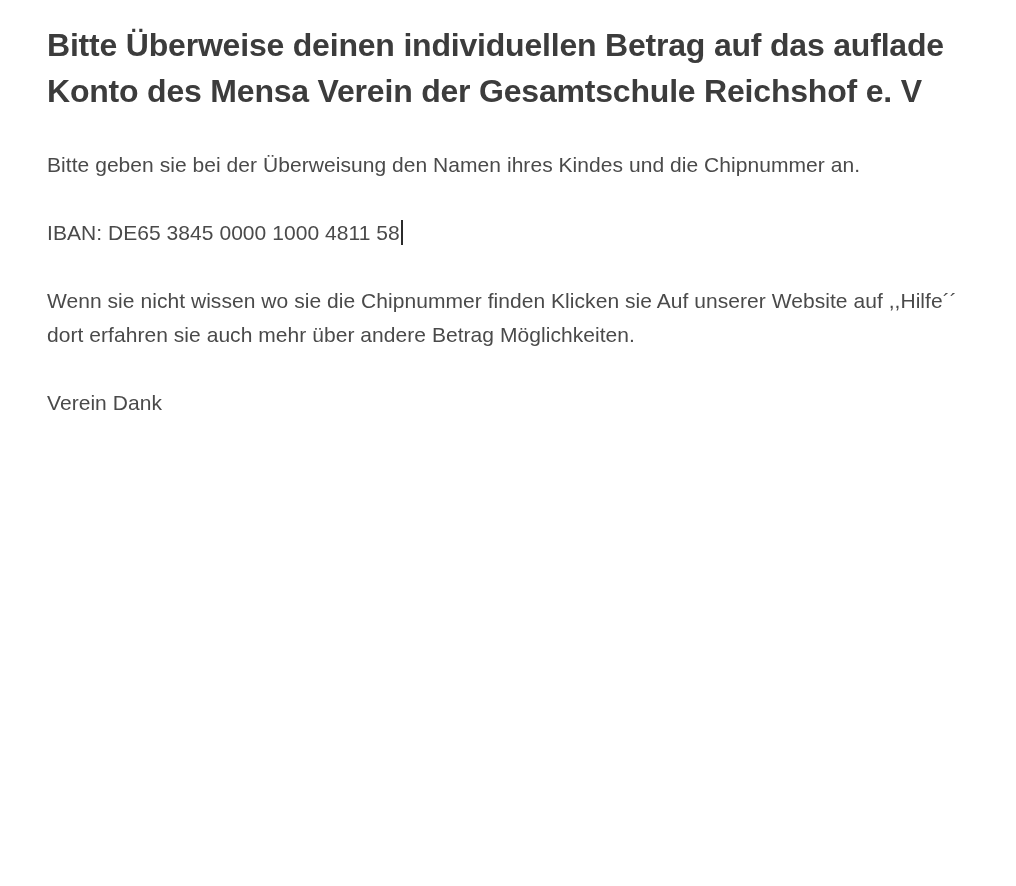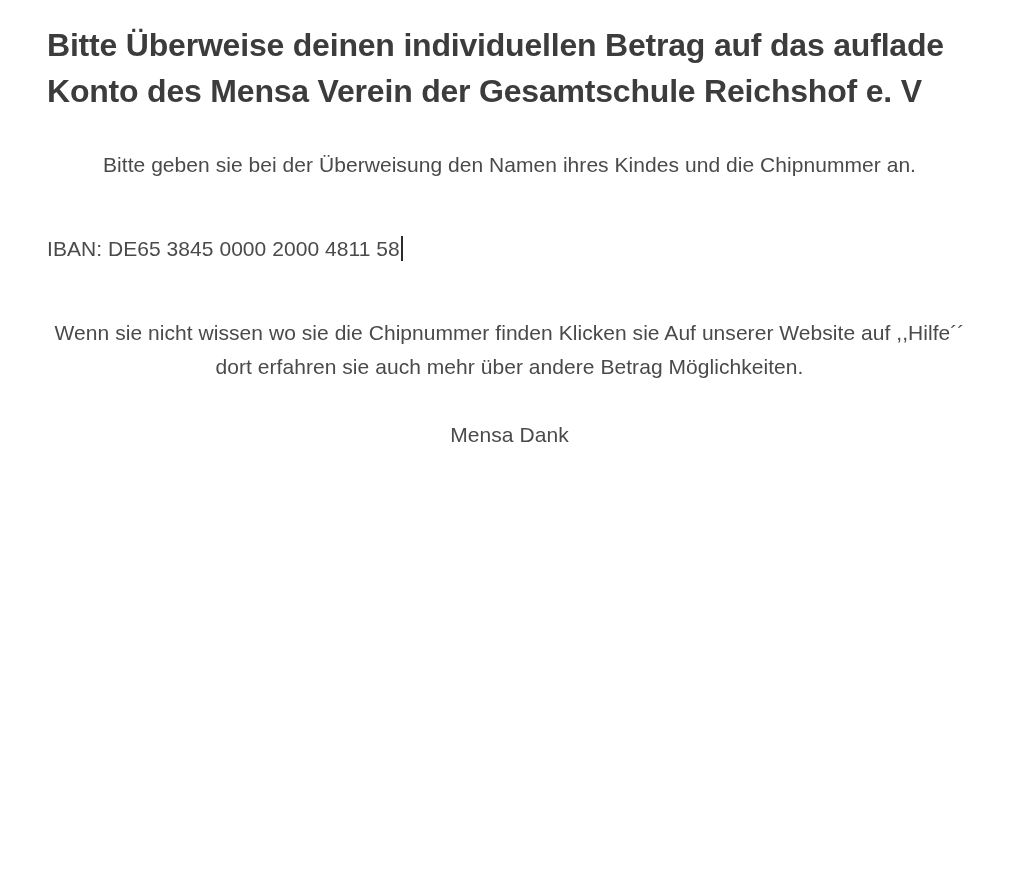--- a/index.html
+++ b/index.html
@@ -29,24 +29,23 @@
     color: #3c3c3c;
     letter-spacing: -0.2px;
     margin: 0 0 34px 0;
     max-width: 910px;
   }
   .doc-paragraph {
     font-size: 21px;
     line-height: 34px;
     font-weight: normal;
     color: #4a4a4a;
-    margin: 16px 0 34px 0;
+    margin: 0 0 34px 0;
     max-width: 930px;
     letter-spacing: 0.05px;
-    text-align: center;
   }
   .doc-paragraph.iban {
     margin-bottom: 34px;
     position: relative;
     display: inline-block;
   }
   .caret {
     display: inline-block;
     width: 2px;
     height: 25px;
@@ -60,19 +59,19 @@
 </style>
 </head>
 <body>
 
 <div class="page">
 
   <h1 class="doc-heading">Bitte Überweise deinen individuellen Betrag auf das auflade Konto des Mensa Verein der Gesamtschule Reichshof e. V</h1>
 
   <p class="doc-paragraph">Bitte geben sie bei der Überweisung den Namen ihres Kindes und die Chipnummer an.</p>
 
-  <div class="doc-paragraph iban"><span>IBAN: DE65 3845 0000 2000 4811 58</span><span class="caret"></span></div>
+  <div class="doc-paragraph iban"><span>IBAN: DE65 3845 0000 1000 4811 58</span><span class="caret"></span></div>
 
   <p class="doc-paragraph">Wenn sie nicht wissen wo sie die Chipnummer finden Klicken sie Auf unserer Website auf ,,Hilfe´´ dort erfahren sie auch mehr über andere Betrag Möglichkeiten.</p>
 
-  <p class="doc-paragraph last">Mensa Dank</p>
+  <p class="doc-paragraph last">Verein Dank</p>
 
 </div>
 
 </body></html>

